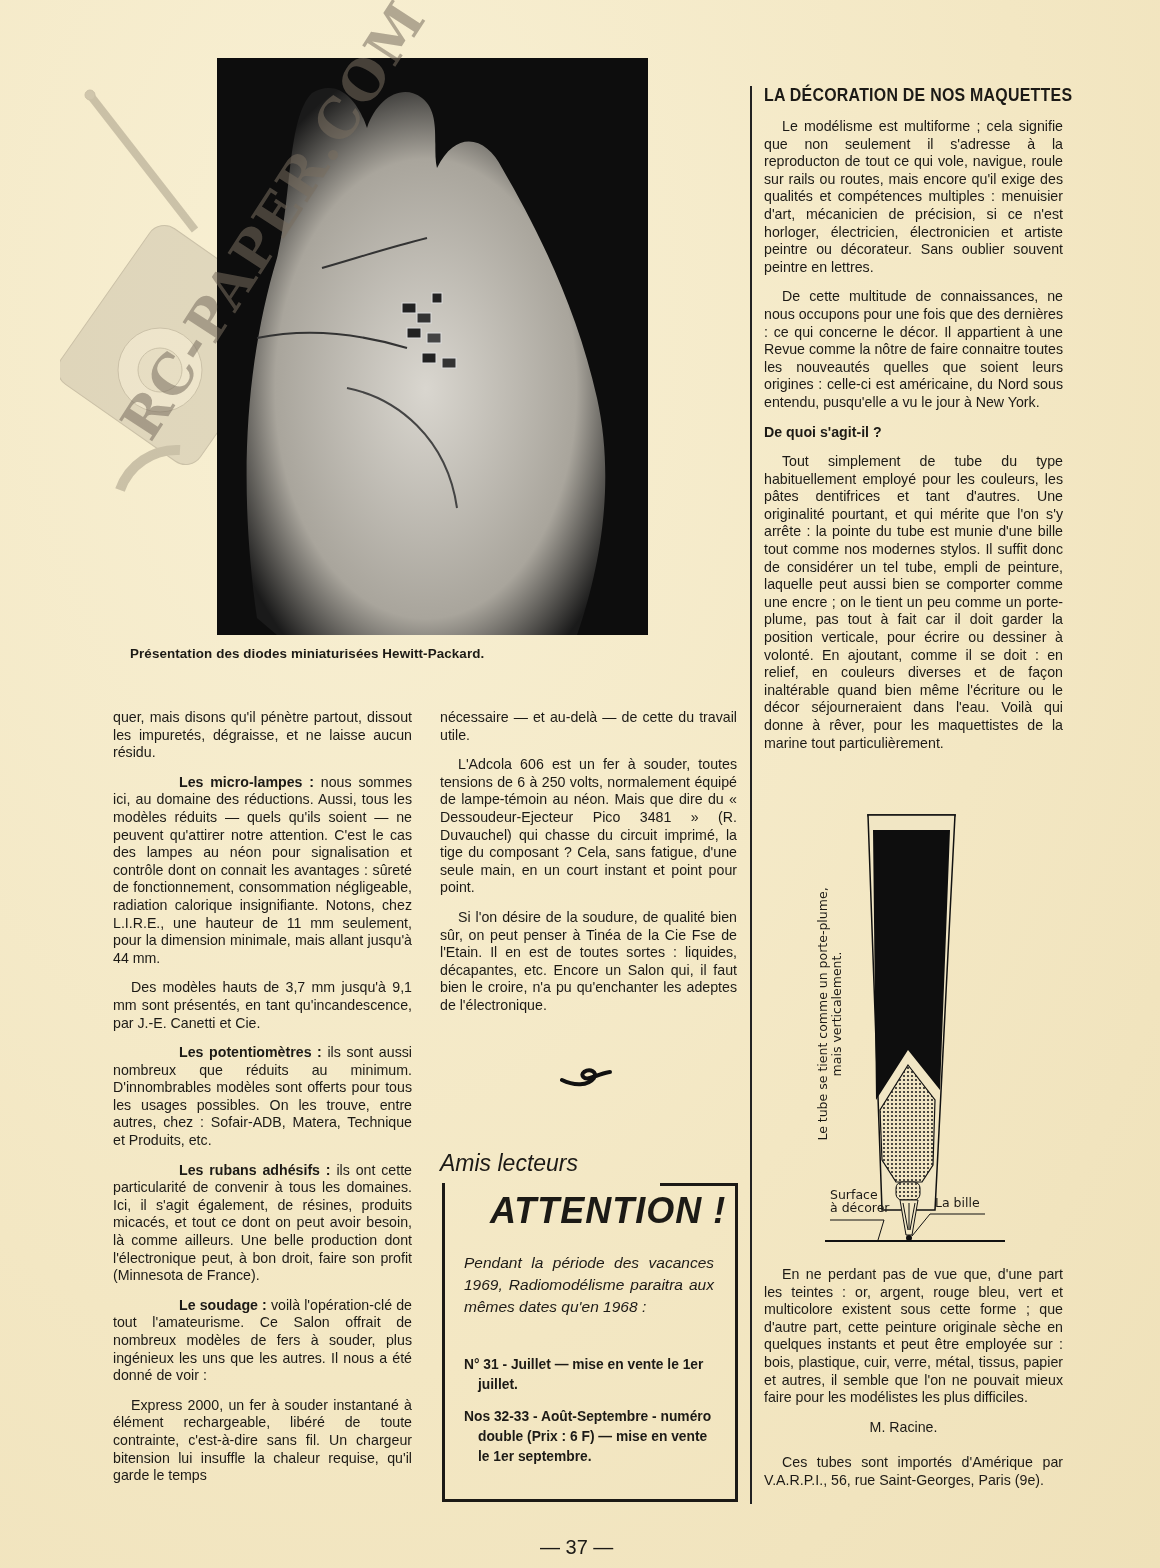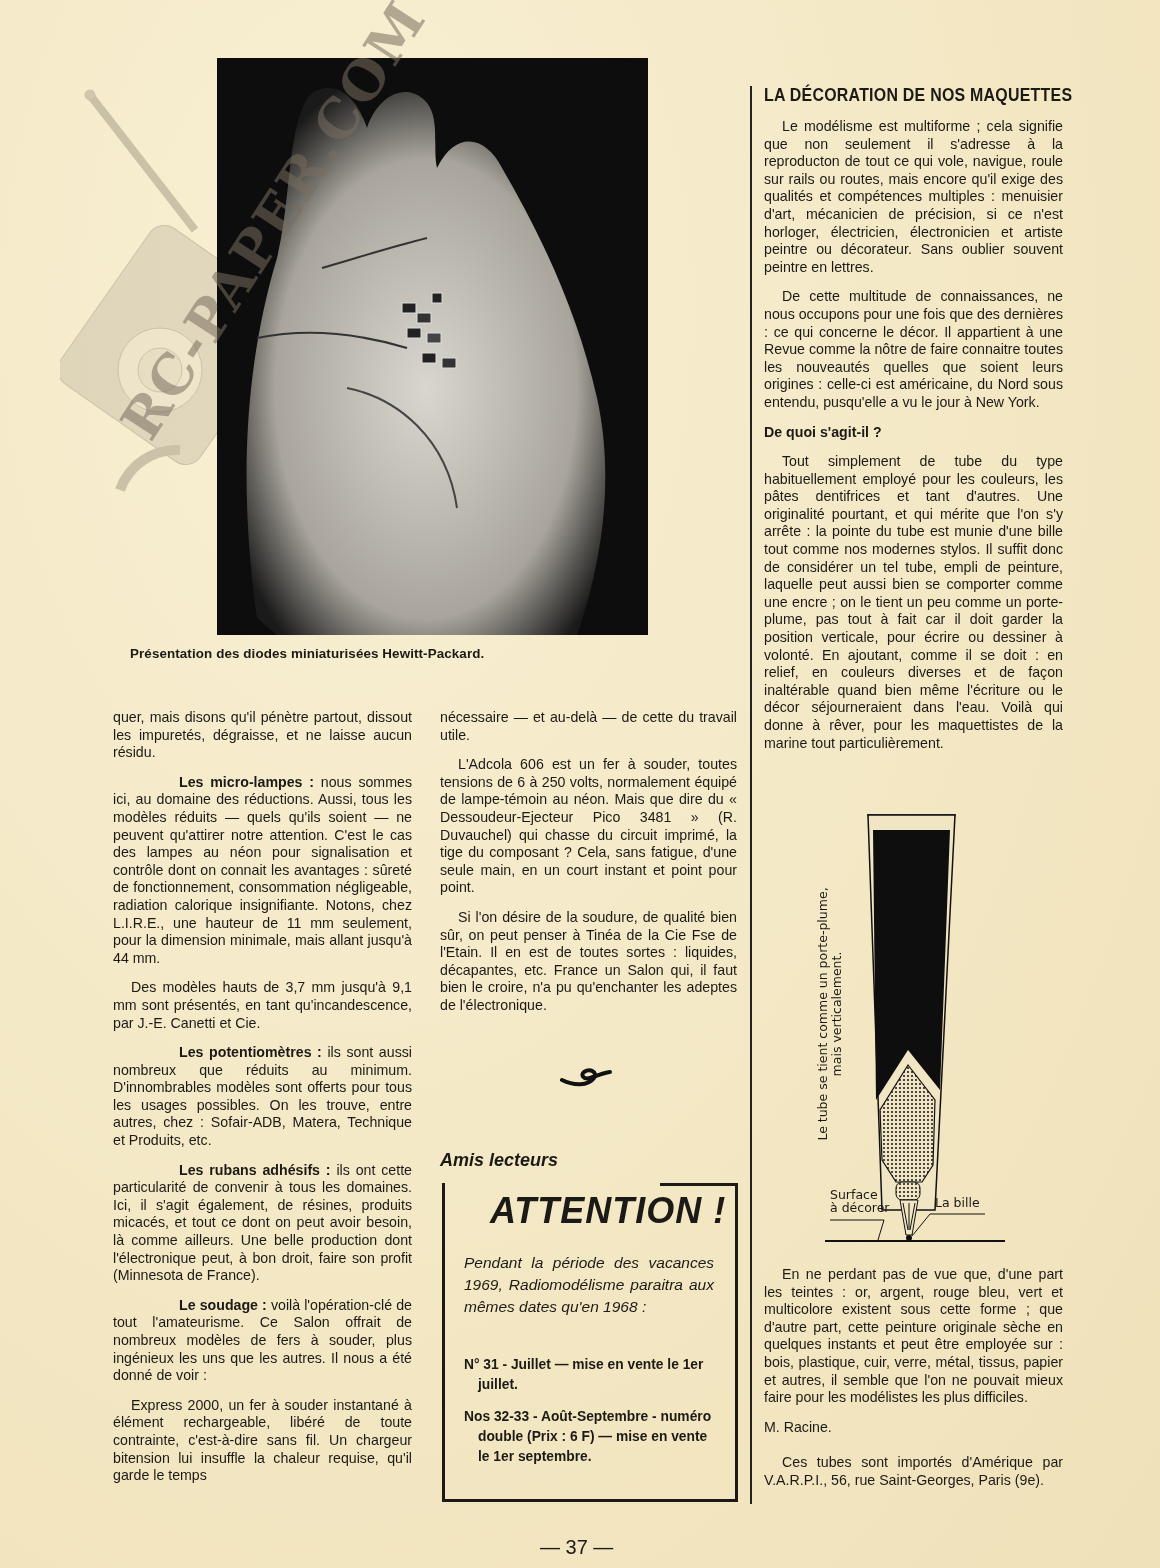--- a/index.html
+++ b/index.html
@@ -19,21 +19,21 @@
   }
   .caption { left:130px; top:646px; font-size:13.4px; font-weight:700; letter-spacing:0.1px; }
   .watermark {
     left:40px; top:170px; width:520px; height:120px; transform:rotate(-57deg);
     transform-origin: 50% 50%; font-family:"DejaVu Serif", serif; font-weight:700;
     font-size:54px; color:rgba(120,110,95,0.55); letter-spacing:2px; white-space:nowrap;
   }
   .vrule { left:750px; top:86px; width:2px; height:1418px; background:#222; }
   .title { left:764px; top:84px; font-family:"Liberation Sans Narrow","Liberation Sans",sans-serif; font-weight:700; font-size:18.5px; letter-spacing:0.3px; transform:scaleX(0.86); transform-origin:left; white-space:nowrap; }
   .subhead { font-weight:700; text-indent:0 !important; }
-  .box-title1 { left:440px; top:1150px; font-size:18px; font-weight:700; font-style:italic; }
+  .box-title1 { left:440px; top:1150px; font-size:23px; font-weight:400; font-style:italic; }
   .box-title2 { left:490px; top:1190px; font-size:36px; font-weight:700; font-style:italic; letter-spacing:1px; }
   .box {
     left:442px; top:1183px; width:290px; height:316px;
     border-left:3px solid #1c1a16; border-bottom:3px solid #1c1a16; border-right:3px solid #1c1a16;
   }
   .box-topline { left:660px; top:1183px; width:75px; height:3px; background:#1c1a16; }
   .box-intro { left:464px; top:1252px; width:250px; font-size:15.5px; line-height:22px; font-style:italic; text-align:justify; }
   .box-item { font-size:13.8px; line-height:20px; font-weight:700; }
   .pageno { left:540px; top:1536px; font-size:20px; }
   .figlabel { font-size:12.5px; font-family:"DejaVu Sans", sans-serif; }
@@ -87,21 +87,21 @@
   <p><span>Des modèles hauts de 3,7 mm jusqu'à 9,1 mm sont présentés, en tant qu'incandescence, par J.-E. Canetti et Cie.</span></p>
   <p><b>Les potentiomètres :</b><span> ils sont aussi nombreux que réduits au minimum. D'innombrables modèles sont offerts pour tous les usages possibles. On les trouve, entre autres, chez : Sofair-ADB, Matera, Technique et Produits, etc.</span></p>
   <p><b>Les rubans adhésifs :</b><span> ils ont cette particularité de convenir à tous les domaines. Ici, il s'agit également, de résines, produits micacés, et tout ce dont on peut avoir besoin, là comme ailleurs. Une belle production dont l'électronique peut, à bon droit, faire son profit (Minnesota de France).</span></p>
   <p><b>Le soudage :</b><span> voilà l'opération-clé de tout l'amateurisme. Ce Salon offrait de nombreux modèles de fers à souder, plus ingénieux les uns que les autres. Il nous a été donné de voir :</span></p>
   <p><span>Express 2000, un fer à souder instantané à élément rechargeable, libéré de toute contrainte, c'est-à-dire sans fil. Un chargeur bitension lui insuffle la chaleur requise, qu'il garde le temps</span></p>
 </div>
 
 <div class="abs col" style="left:440px;top:702px;width:297px;">
   <p class="noind">nécessaire — et au-delà — de cette du travail utile.</p>
   <p>L'Adcola 606 est un fer à souder, toutes tensions de 6 à 250 volts, normalement équipé de lampe-témoin au néon. Mais que dire du « Dessoudeur-Ejecteur Pico 3481 » (R. Duvauchel) qui chasse du circuit imprimé, la tige du composant ? Cela, sans fatigue, d'une seule main, en un court instant et point pour point.</p>
-  <p>Si l'on désire de la soudure, de qualité bien sûr, on peut penser à Tinéa de la Cie Fse de l'Etain. Il en est de toutes sortes : liquides, décapantes, etc. France un Salon qui, il faut bien le croire, n'a pu qu'enchanter les adeptes de l'électronique.</p>
+  <p>Si l'on désire de la soudure, de qualité bien sûr, on peut penser à Tinéa de la Cie Fse de l'Etain. Il en est de toutes sortes : liquides, décapantes, etc. Encore un Salon qui, il faut bien le croire, n'a pu qu'enchanter les adeptes de l'électronique.</p>
 </div>
 
 <svg class="abs" style="left:560px;top:1066px;" width="52" height="22">
   <path d="M2 14 C14 20 28 20 34 12 C38 6 30 2 24 6 C20 9 24 14 30 12 C40 9 46 6 50 6" fill="none" stroke="#111" stroke-width="4" stroke-linecap="round"></path>
 </svg>
 
 <div class="abs box"></div>
 <div class="abs box-topline"></div>
 <div class="abs box-title1">Amis lecteurs</div>
 <div class="abs box-title2">ATTENTION !</div>
@@ -151,17 +151,17 @@
   </div>
   <div class="abs figlabel" style="left:20px;top:378px;text-align:left;line-height:13px;">
     <div>Surface</div>
     <div>à décorer</div>
   </div>
   <div class="abs figlabel" style="left:125px;top:385px;">La bille</div>
 </div>
 
 <div class="abs col" style="left:764px;top:1266px;width:299px;">
   <p>En ne perdant pas de vue que, d'une part les teintes : or, argent, rouge bleu, vert et multicolore existent sous cette forme ; que d'autre part, cette peinture originale sèche en quelques instants et peut être employée sur : bois, plastique, cuir, verre, métal, tissus, papier et autres, il semble que l'on ne pouvait mieux faire pour les modélistes les plus difficiles.</p>
-  <div style="text-align:left;padding-right:20px;margin-bottom:18px;">M. Racine.</div>
+  <div style="text-align:center;padding-right:20px;margin-bottom:18px;">M. Racine.</div>
   <p>Ces tubes sont importés d'Amérique par V.A.R.P.I., 56, rue Saint-Georges, Paris (9e).</p>
 </div>
 
 <div class="abs pageno">— 37 —</div>
 
 </body></html>

